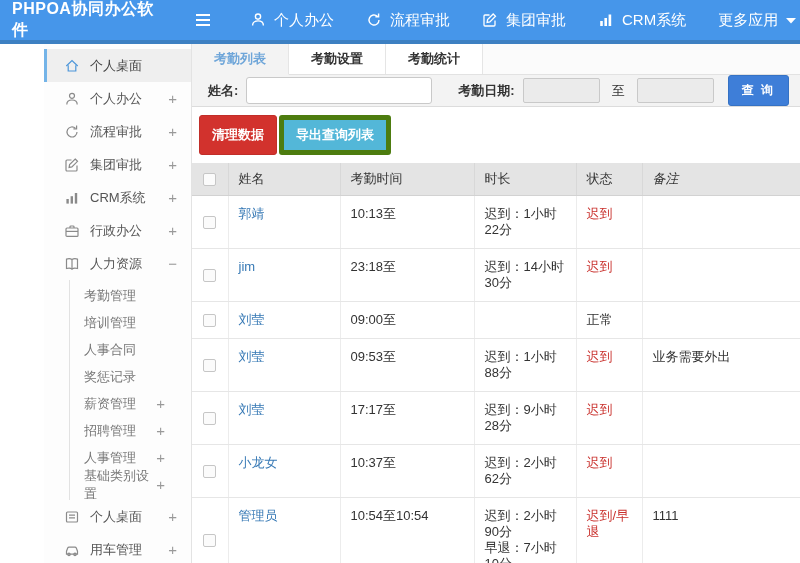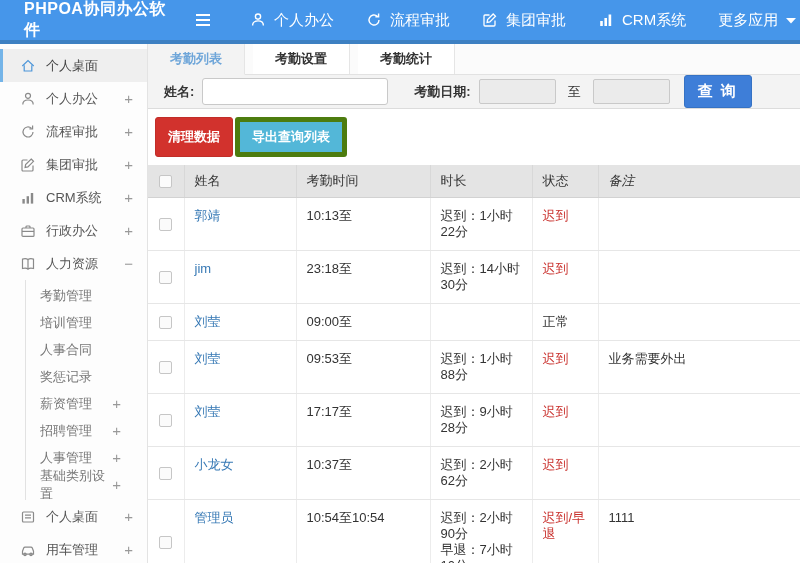--- a/index.html
+++ b/index.html
@@ -2,63 +2,63 @@
 <html><head>
 <meta charset="utf-8">
 <style>
   * { margin:0; padding:0; box-sizing:border-box; }
   html,body { width:800px; height:563px; overflow:hidden;
     font-family:"Liberation Sans","DejaVu Sans",sans-serif; font-size:13px; color:#333; background:#fff; }
 
   
   .app-header { height:44px; background:#4696EA; border-bottom:4px solid #3D80C2;
     display:flex; align-items:center; color:#fff; }
-  .brand { font-size:16px; font-weight:bold; padding-left:24px; width:168px; letter-spacing:.5px; }
+  .brand { font-size:16px; font-weight:bold; padding-left:12px; width:168px; letter-spacing:.5px; }
   .hamburger { margin-left:28px; cursor:pointer; display:flex; align-items:center; }
   .top-nav { display:flex; align-items:center; gap:32px; margin-left:36px; }
   .top-nav-item { display:flex; align-items:center; gap:8px; font-size:15px; cursor:pointer; }
   .top-nav-item svg { display:block; }
 
   
-  .layout { display:flex; height:519px; }
+  .layout { display:flex; height:519px;padding-left:44px; }
 
   
   .sidebar { width:148px; background:#FDFDFD; border-right:1px solid #E3E3E3; padding-top:5px; }
   .sb-item { height:33px; display:flex; align-items:center; padding:0 14px 0 20px;
     color:#555; cursor:pointer; }
   .sb-item.active { background:#EFEFEF; border-left:3px solid #74B4E8; padding-left:17px; color:#444; }
   .sb-item.active .sb-icon svg { stroke:#4D96D9; }
   .sb-icon { margin-right:10px; display:flex; align-items:center; }
   .sb-icon svg { stroke:#8a8a8a; fill:none; stroke-width:1.2; }
   .sb-icon svg .fillpart { fill:#8a8a8a; stroke:none; }
   .sb-expand { margin-left:auto; color:#999; font-size:15px; font-weight:400; }
   .sb-sub { margin-left:25px; border-left:1px solid #E2E2E2; padding:2px 0; }
   .sb-sub-item { height:27px; display:flex; align-items:center; padding:0 26px 0 14px;
     color:#777; cursor:pointer; }
 
   
   .content { flex:1; display:flex; flex-direction:column; background:#fff; min-width:0; }
 
-  .tabbar { height:31px; background:#FBFBFB; border-bottom:1px solid #E2E2E2; display:flex;gap:8px; }
+  .tabbar { height:31px; background:#FBFBFB; border-bottom:1px solid #E2E2E2; display:flex; }
   .tab { padding:0 22px; line-height:30px; font-weight:bold; color:#333;
     background:#fff; border-right:1px solid #E5E5E5; cursor:pointer; }
   .tab.active { background:#F3F3F3; color:#6FA6D9; font-weight:bold;
     border-bottom:1px solid #F3F3F3; margin-bottom:-1px; }
 
   .filterbar { height:40px; background:#F3F3F3; border-bottom:1px solid #DCDCDC;
     display:flex; align-items:center; padding:0 8px; }
   .f-label { font-weight:bold; margin:0 8px; white-space:nowrap; }
   .f-label.date { margin-left:26px; }
   .name-input { width:186px; height:27px; border:1px solid #C9C9C9; border-radius:3px;
     background:#fff; padding:0 6px; font-size:13px; }
   .date-input { width:77px; height:25px; border:1px solid #C9C9C9; border-radius:2px;
     background:#EBEBEB; padding:0 5px; font-size:13px; }
   .to-label { margin:0 12px; }
   .btn-search { margin-left:14px; background:#3E7ED8; border:1px solid #3572C4; color:#fff;
-    font-weight:bold; font-size:15px; padding:6px 13px; border-radius:3px; cursor:pointer; letter-spacing:2px; }
+    font-weight:bold; font-size:12px; padding:6px 13px; border-radius:3px; cursor:pointer; letter-spacing:2px; }
 
   .actionbar { padding:8px 7px; display:flex; gap:2px; background:#fff; }
   .btn-danger { background:#D2322D; border:1px solid #C12E29; color:#fff; font-weight:bold;
     font-size:13px; padding:6px 12px; border-radius:3px; cursor:pointer; }
   .btn-info { background:#53B7D8; border:5px solid #4d7c0f; color:#fff; font-weight:bold;
     font-size:13px; padding:6px 12px; border-radius:3px; cursor:pointer; }
 
   
   table { width:100%; border-collapse:collapse; table-layout:fixed; }
   thead th { background:#E4E4E4; font-weight:normal; text-align:left; padding:8px 10px;

